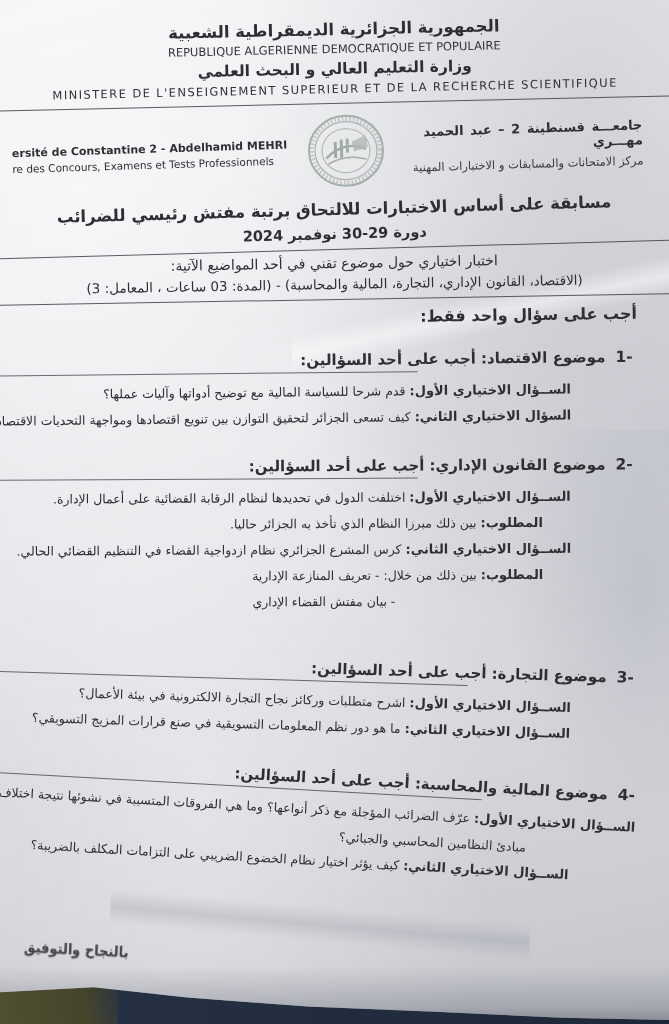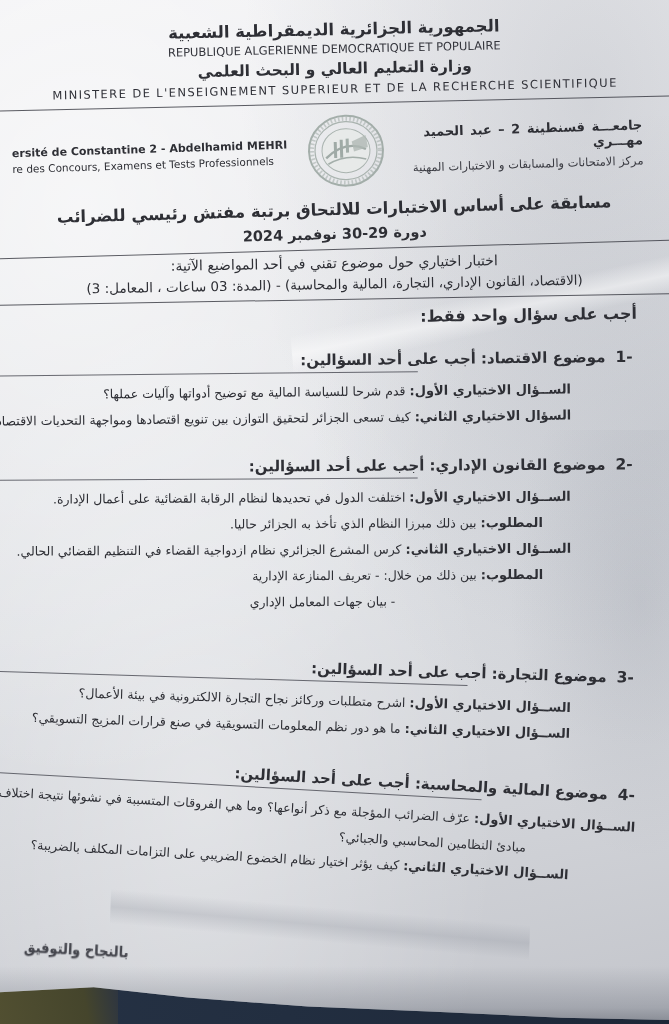--- a/index.html
+++ b/index.html
@@ -142,21 +142,21 @@
       <div class="section sB">
         <div class="sec-h">
           <span class="num" dir="ltr">2-</span>
           <span class="sh">موضوع القانون الإداري: أجب على أحد السؤالين:</span>
         </div>
         <div class="sec-rule"></div>
         <div class="q"><span class="ql">الســؤال الاختياري الأول:</span> <span>اختلفت الدول في تحديدها لنظام الرقابة القضائية على أعمال الإدارة.</span></div>
         <div class="q m"><span class="ql">المطلوب:</span> <span>بين ذلك مبرزا النظام الذي تأخذ به الجزائر حاليا.</span></div>
         <div class="q"><span class="ql">الســؤال الاختياري الثاني:</span> <span>كرس المشرع الجزائري نظام ازدواجية القضاء في التنظيم القضائي الحالي.</span></div>
         <div class="q m"><span class="ql">المطلوب:</span> <span>بين ذلك من خلال: - تعريف المنازعة الإدارية</span></div>
-        <div class="q ind2"><span>- بيان جهات المعامل الإداري</span></div>
+        <div class="q ind2"><span>- بيان مفتش القضاء الإداري</span></div>
       </div>
 
       <div class="section sC">
         <div class="sec-h">
           <span class="num" dir="ltr">3-</span>
           <span class="sh">موضوع التجارة: أجب على أحد السؤالين:</span>
         </div>
         <div class="sec-rule"></div>
         <div class="q"><span class="ql">الســؤال الاختياري الأول:</span> <span>اشرح متطلبات وركائز نجاح التجارة الالكترونية في بيئة الأعمال؟</span></div>
         <div class="q"><span class="ql">الســؤال الاختياري الثاني:</span> <span>ما هو دور نظم المعلومات التسويقية في صنع قرارات المزيج التسويقي؟</span></div>

